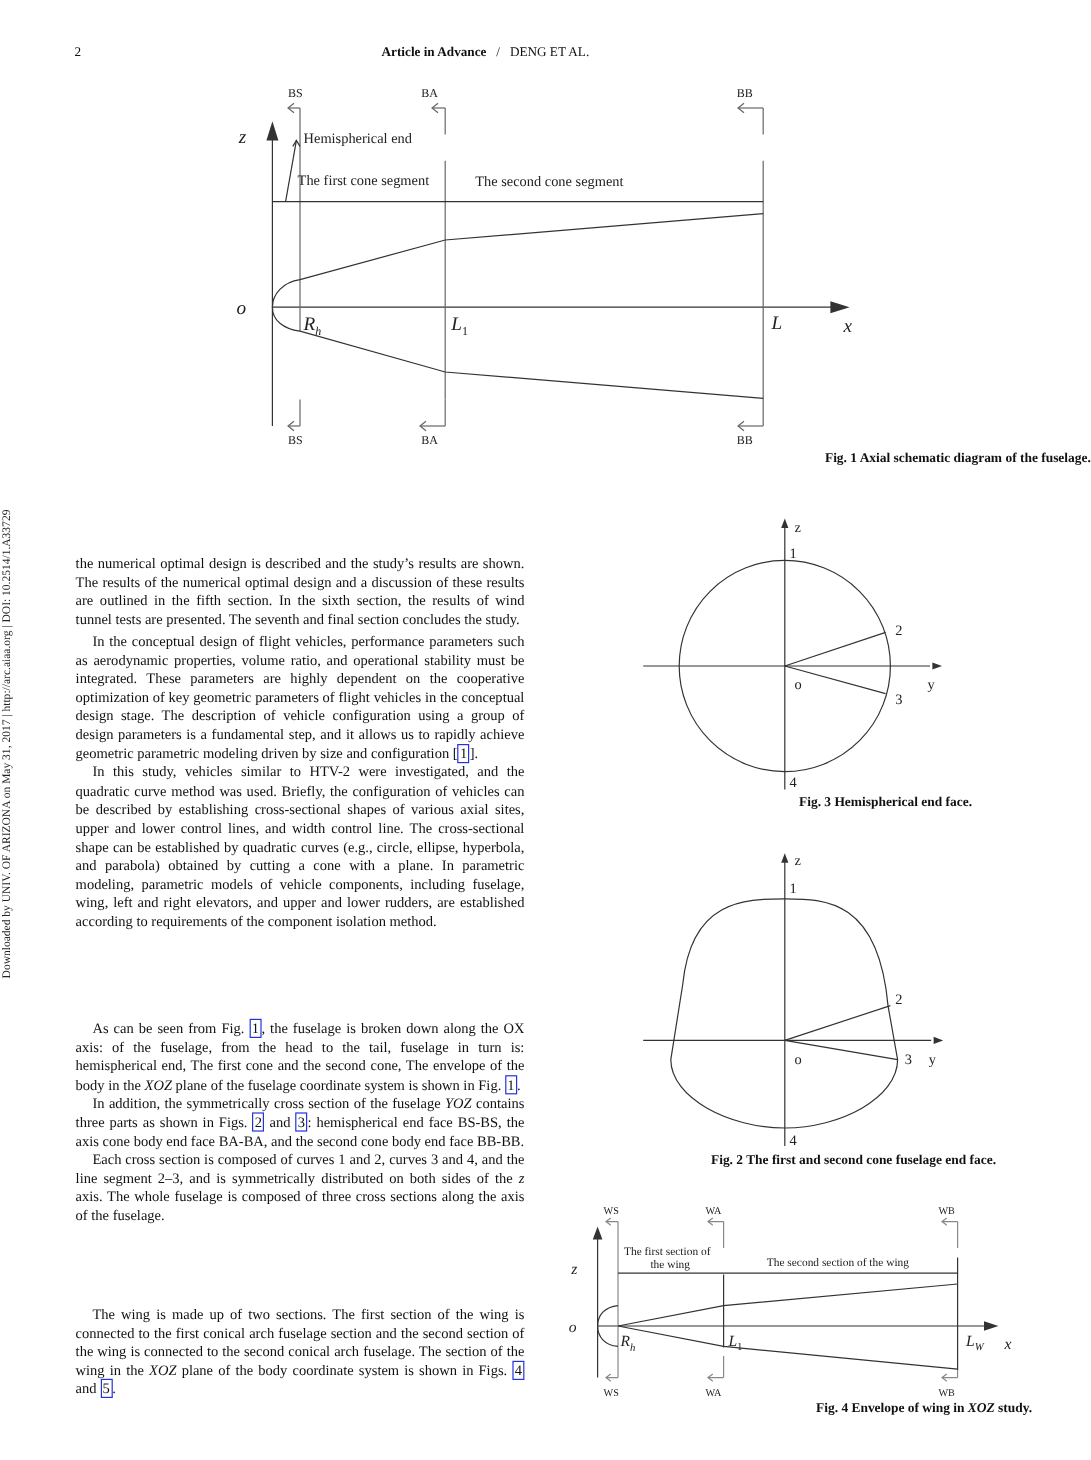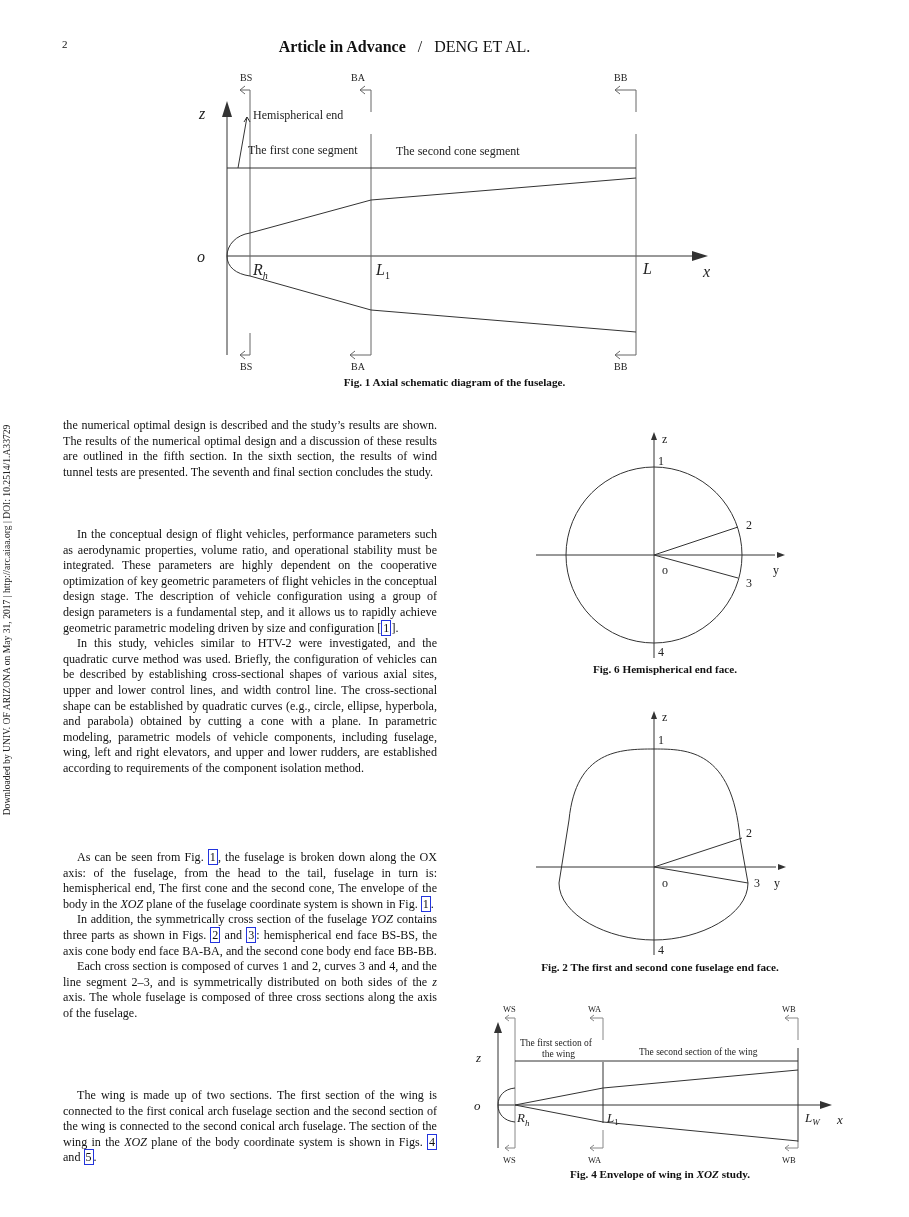--- a/index.html
+++ b/index.html
@@ -1,30 +1,30 @@
 <!DOCTYPE html>
 <html><head>
 <meta charset="utf-8">
 <style>
   html, body { margin:0; padding:0; background:#fff; }
   body { width:909px; height:1217px; position:relative; overflow:hidden;
          font-family:"Liberation Serif", serif; color:#111; }
   .abs { position:absolute; }
   .hdr-num { left:62px; top:38px; font-size:11px; }
-  .hdr-mid { left:0; width:809px; top:38px; text-align:center; font-size:16px; }
+  .hdr-mid { left:0; width:809px; top:38px; text-align:center; font-size:11px; }
   .hdr-mid b { font-weight:bold; }
   .side { left:-2px; top:400px; width:16px; height:440px; }
   .side span { position:absolute; left:50%; top:50%; transform:translate(-50%,-50%) rotate(-90deg);
                white-space:nowrap; font-size:9.6px; color:#222; }
   svg text { font-family:"Liberation Serif", serif; }
   .sans { font-family:"DejaVu Sans", sans-serif; }
-  .cap { font-weight:bold; font-size:11.2px; text-align:center; }
+  .cap { font-weight:bold; font-size:11.2px; text-align:right; }
   .col { left:63px; width:374px; font-size:12.1px; line-height:15.6px; text-align:justify; }
   .col p { margin:0; text-indent:14px; }
-  .col p.noind { text-indent:0; }
+  .col p.noind { text-indent:0;margin-top:44px; }
   .h2 { font-weight:bold; font-size:14px; text-align:center; margin:0; }
   .h3 { font-weight:bold; font-size:11px; margin:0; }
   .ref { border:1px solid #2233dd; padding:0 1px; color:#111; }
   i.v { font-style:italic; }
 </style>
 </head>
 <body>
 
 <div class="abs hdr-num">2</div>
 <div class="abs hdr-mid">
@@ -133,21 +133,21 @@
   <g font-size="12" fill="#222">
     <text x="142" y="23">z</text>
     <text x="253" y="154">y</text>
     <text x="142" y="154">o</text>
     <text x="138" y="45">1</text>
     <text x="226" y="109">2</text>
     <text x="226" y="167">3</text>
     <text x="138" y="236">4</text>
   </g>
 </svg>
-<div class="abs cap" style="left:520px;width:290px;top:663px">Fig. 6    Hemispherical end face.</div>
+<div class="abs cap" style="left:520px;width:290px;top:663px">Fig. 3    Hemispherical end face.</div>
 
 <svg class="abs" style="left:510px;top:700px" width="300" height="258">
   <g stroke="#333" stroke-width="1" fill="none">
     <line x1="144" y1="14" x2="144" y2="255"></line>
     <line x1="26" y1="167" x2="266" y2="167"></line>
     <path d="M59,120 C66,50 110,49 144,49 C178,49 222,50 230,138 L238,183 C238,215 190,240 144,240 C98,240 49,215 49,183 Z"></path>
     <line x1="144" y1="167" x2="232" y2="138"></line>
     <line x1="144" y1="167" x2="238" y2="183"></line>
   </g>
   <polygon points="144,11 141,19 147,19" fill="#333"></polygon>

